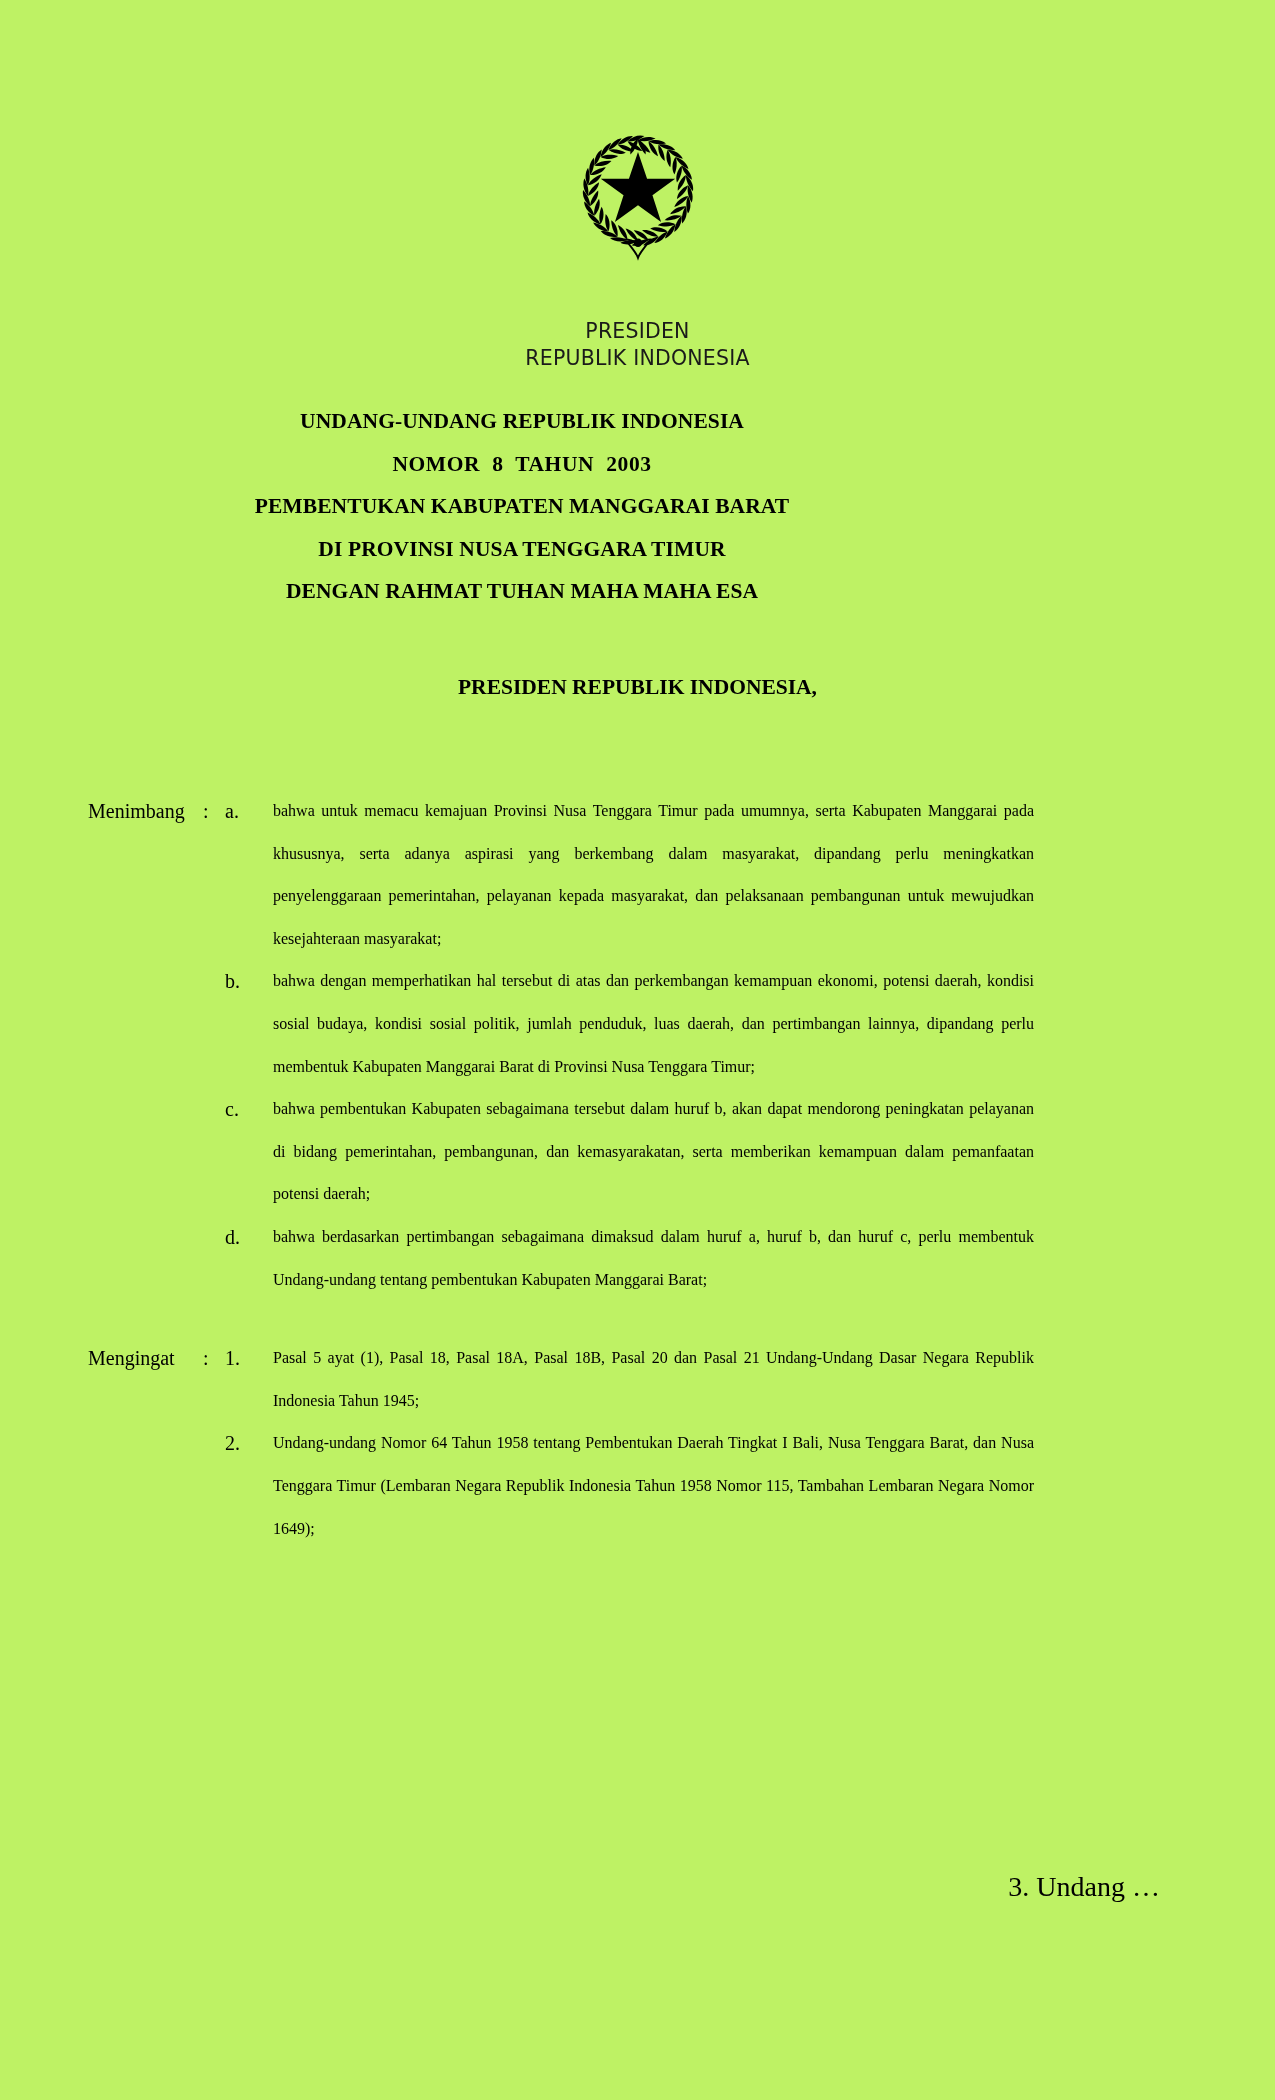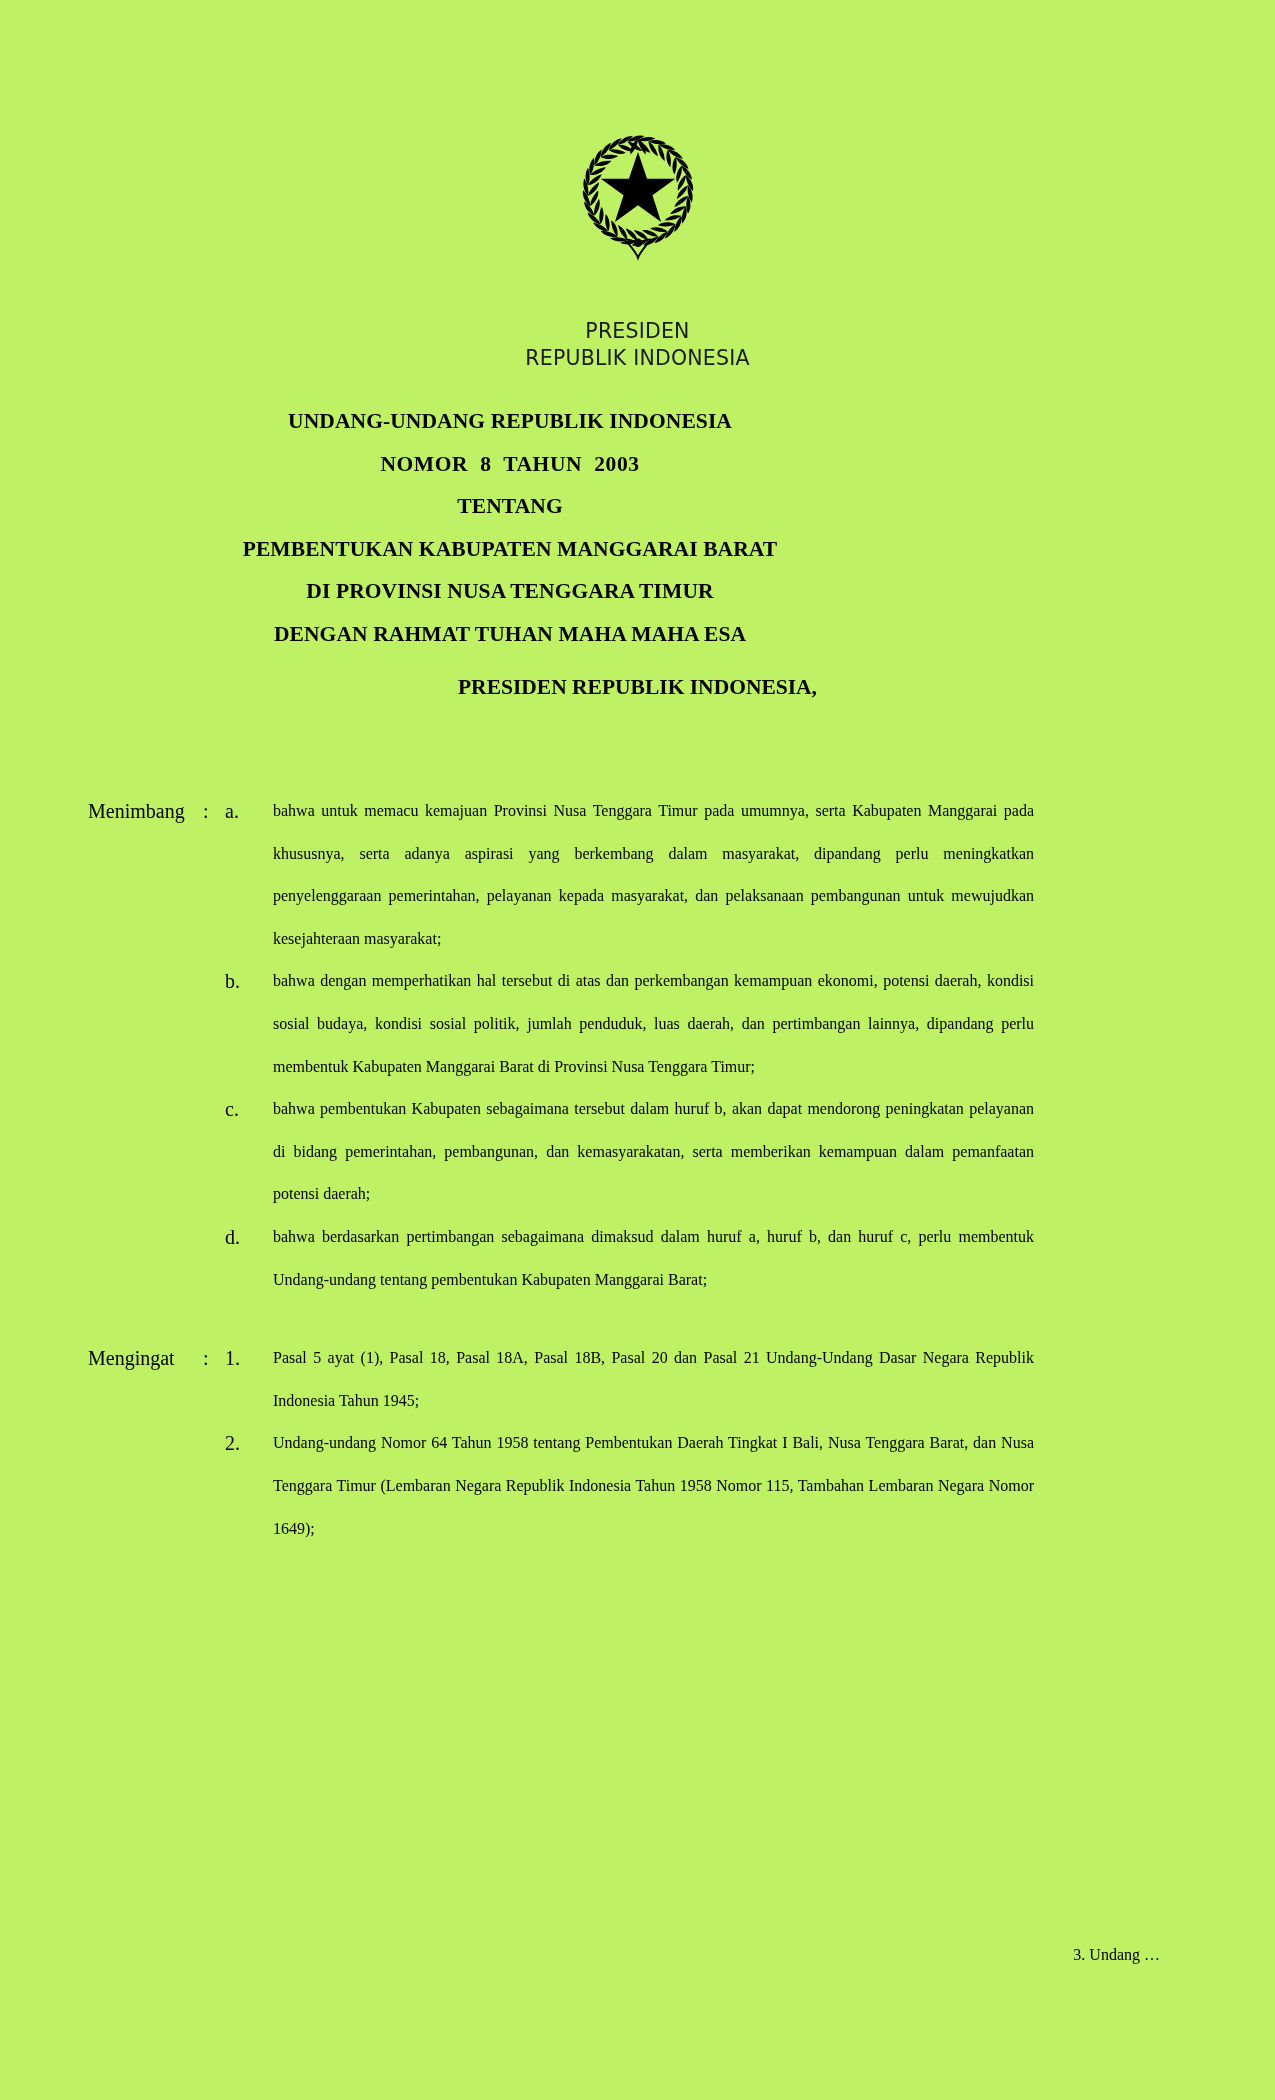--- a/index.html
+++ b/index.html
@@ -43,21 +43,21 @@
     font-size: 20.5px;
     line-height: 27px;
     letter-spacing: 0.2px;
     color: #1a1a1a;
   }
 
   
   .titleblock {
     position: absolute;
     top: 400px;
-    left: 0;
+    left: 12px;
     width: 1020px;
     text-align: center;
     font-weight: bold;
     font-size: 21.5px;
     line-height: 42.5px;
     letter-spacing: 0.1px;
   }
   .titleblock .nomor { letter-spacing: 0.6px; }
   .titleblock .nomor .sp { display:inline-block; width:6px; }
 
@@ -119,25 +119,25 @@
     text-align: justify;
     text-justify: inter-word;
     hyphens: none;
   }
   .clause .txt.lastline-left { text-align-last: left; }
 
   .section-gap { height: 36px; }
 
   .catchword {
     position: absolute;
-    top: 1934px;
+    top: 1866px;
     left: 0;
     width: 1160px;
     text-align: right;
-    font-size: 16px;
+    font-size: 28px;
     line-height: 42.6px;
   }
 </style>
 </head>
 <body>
 
 <div class="page">
 
   <div class="emblem-block">
     <div class="emblem">
@@ -264,21 +264,20 @@
   </div>
 
   <div class="letterhead">
     <div>PRESIDEN</div>
     <div>REPUBLIK INDONESIA</div>
   </div>
 
   <div class="titleblock">
     <div>UNDANG-UNDANG REPUBLIK INDONESIA</div>
     <div class="nomor"><span>NOMOR</span><span class="sp"></span> <span>8</span><span class="sp"></span> <span>TAHUN</span><span class="sp"></span> <span>2003</span></div>
-    <div>TENTANG</div>
     <div>PEMBENTUKAN KABUPATEN MANGGARAI BARAT</div>
     <div>DI PROVINSI NUSA TENGGARA TIMUR</div>
     <div>DENGAN RAHMAT TUHAN MAHA MAHA ESA</div>
   </div>
 
   <div class="preamble-authority">PRESIDEN REPUBLIK INDONESIA,</div>
 
   <div class="body-area">
 
     <div class="clause">

